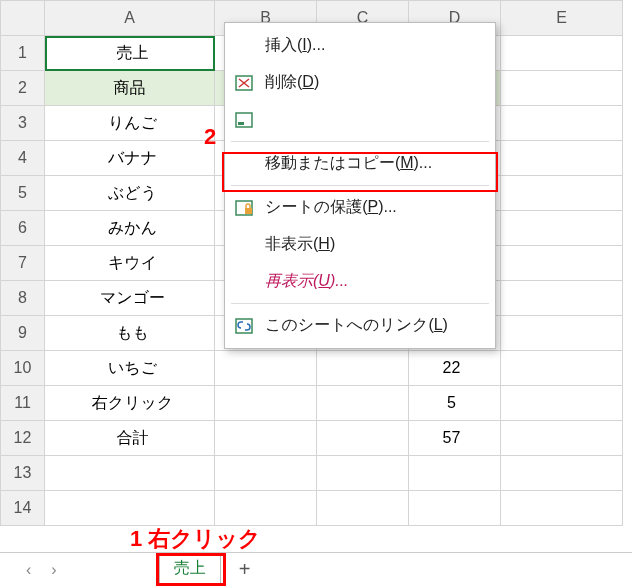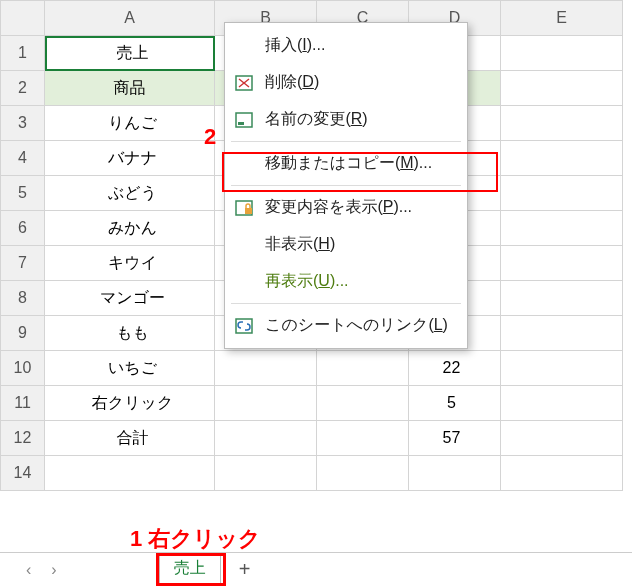--- a/index.html
+++ b/index.html
@@ -91,37 +91,37 @@
   .redbox-tab {
     position: absolute;
     border: 3px solid #ff0000;
     pointer-events: none;
   }
   
   .ctx {
     position: absolute;
     top: 22px;
     left: 224px;
-    width: 244px;
+    width: 272px;
     background: #fff;
     border: 1px solid #bcbcbc;
     box-shadow: 3px 3px 8px rgba(0,0,0,.25);
     padding: 4px 0;
   }
   .ctx-item {
     display: flex;
     align-items: center;
     height: 37px;
     padding: 0 12px 0 8px;
     font-size: 16px;
     color: #222;
     gap: 10px;
     white-space: nowrap;
   }
-  .ctx-item.disabled { color: #4d7c0f; }
+  .ctx-item.disabled { color: #be185d; font-style: italic; }
   .ctx-item .ic {
     width: 22px;
     display:flex;
     align-items:center;
     justify-content:center;
     color:#3a6;
     flex: 0 0 22px;
   }
   .ctx-item .lbl { flex:1; }
   .ctx-item .key { text-decoration: underline; }
@@ -241,20 +241,28 @@
       </tr>
   <tr>
         <th class="rowhdr">12</th>
         <td class="left">合計</td>
         <td></td>
         <td></td>
         <td class="right">57</td>
         <td></td>
       </tr>
   <tr>
+        <th class="rowhdr">13</th>
+        <td></td>
+        <td></td>
+        <td></td>
+        <td></td>
+        <td></td>
+      </tr>
+  <tr>
         <th class="rowhdr">14</th>
         <td></td>
         <td></td>
         <td></td>
         <td></td>
         <td></td>
       </tr>
 </tbody>
   </table>
 
@@ -286,37 +294,36 @@
     </span>
     <span class="lbl"><span>削除</span>(<span class="key">D</span>)</span>
   </div>
   <div class="ctx-item">
     <span class="ic">
       <svg width="18" height="16">
           <rect x="1" y="1" width="16" height="14" fill="none" stroke="#3a8a5a" stroke-width="1.5"></rect>
           <rect x="3" y="10" width="6" height="3" fill="#3a8a5a"></rect>
         </svg>
     </span>
-    <span class="lbl"><span>名前の変更</span>(<span class="key">R</span>)</span>
   </div>
   <div class="ctx-sep"></div>
   <div class="ctx-item">
     <span class="ic"></span>
     <span class="lbl"><span>移動またはコピー</span>(<span class="key">M</span>)<span>...</span></span>
   </div>
   <div class="ctx-sep"></div>
   <div class="ctx-item">
     <span class="ic">
       <svg width="18" height="16">
           <rect x="1" y="1" width="16" height="14" fill="none" stroke="#3a8a5a" stroke-width="1.5"></rect>
           <rect x="10" y="8" width="7" height="6" fill="#e8a23a"></rect>
           <path d="M11 8 v-2 a2 2 0 0 1 4 0 v2" fill="none" stroke="#e8a23a" stroke-width="1.5"></path>
         </svg>
     </span>
-    <span class="lbl"><span>変更内容を表示</span>(<span class="key">P</span>)<span>...</span></span>
+    <span class="lbl"><span>シートの保護</span>(<span class="key">P</span>)<span>...</span></span>
   </div>
   <div class="ctx-item">
     <span class="ic"></span>
     <span class="lbl"><span>非表示</span>(<span class="key">H</span>)</span>
   </div>
   <div class="ctx-item disabled">
     <span class="ic"></span>
     <span class="lbl"><span>再表示</span>(<span class="key">U</span>)<span>...</span></span>
   </div>
   <div class="ctx-sep"></div>

